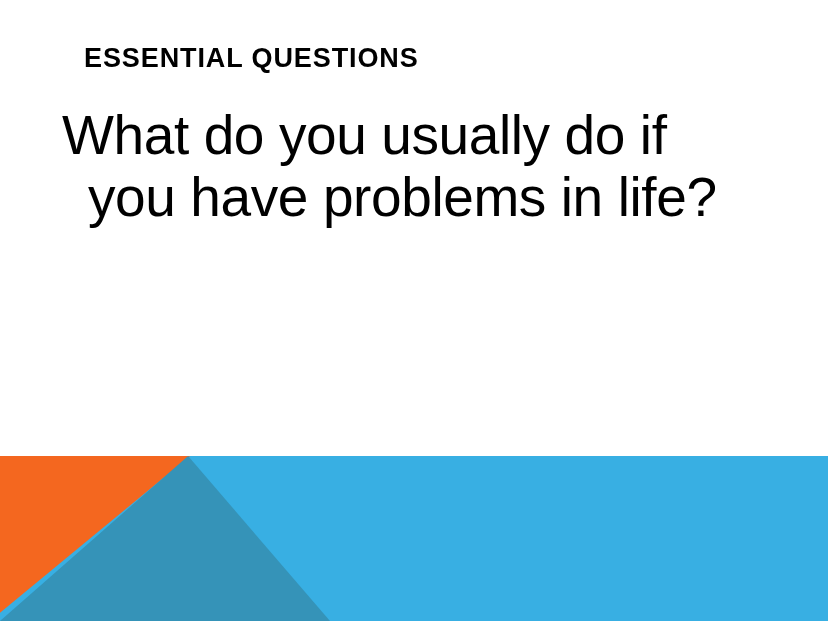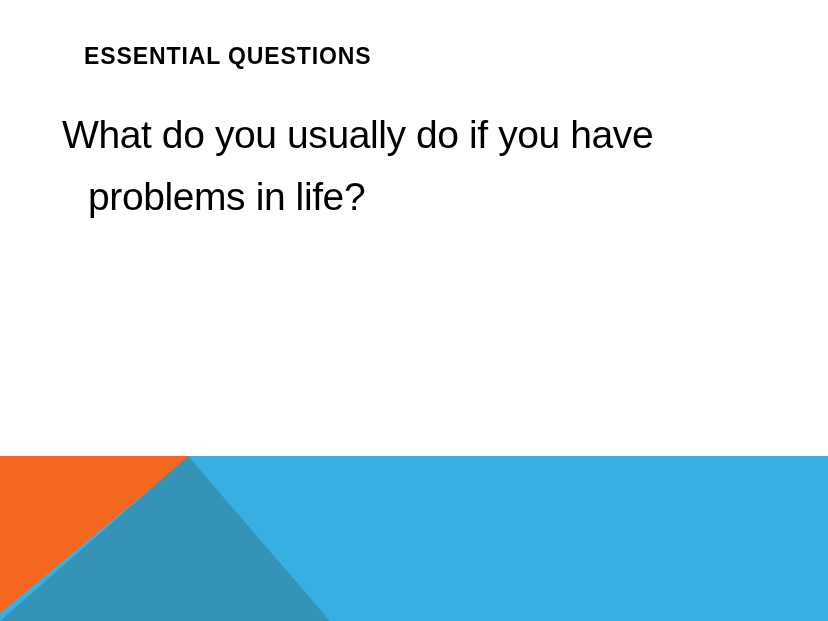--- a/index.html
+++ b/index.html
@@ -21,39 +21,39 @@
     background: #ffffff;
     overflow: hidden;
   }
 
   
   #slide-title {
     position: absolute;
     left: 84px;
     top: 44px;
     width: 680px;
-    font-size: 23px;
+    font-size: 27px;
     font-weight: bold;
     letter-spacing: 0.9px;
     color: #000000;
     line-height: 1.1;
     white-space: nowrap;
   }
 
   
   #body-block {
     position: absolute;
     left: 62px;
     top: 104px;
     width: 700px;
   }
 
   .question-line {
     color: #000000;
-    font-size: 39px;
+    font-size: 55px;
     font-weight: normal;
     line-height: 62px;
     letter-spacing: -0.4px;
     padding-left: 26px;
     text-indent: -26px;
     margin: 0;
   }
 
   
   #decor-band {

